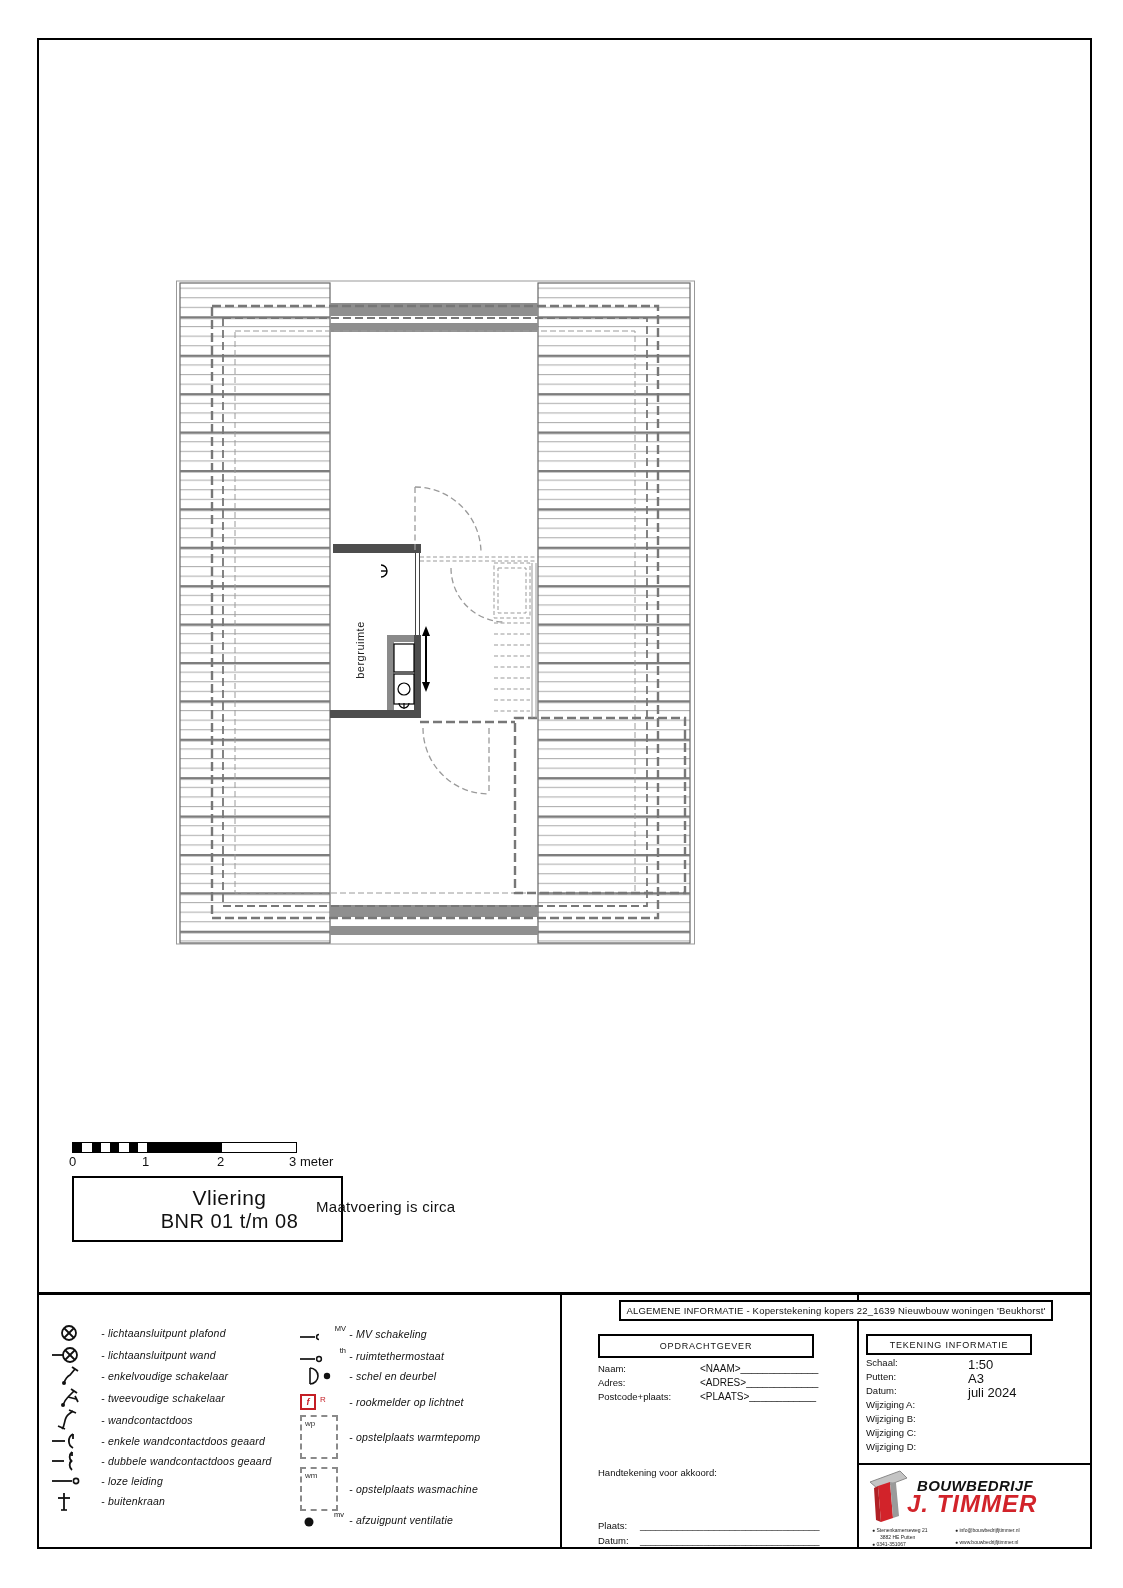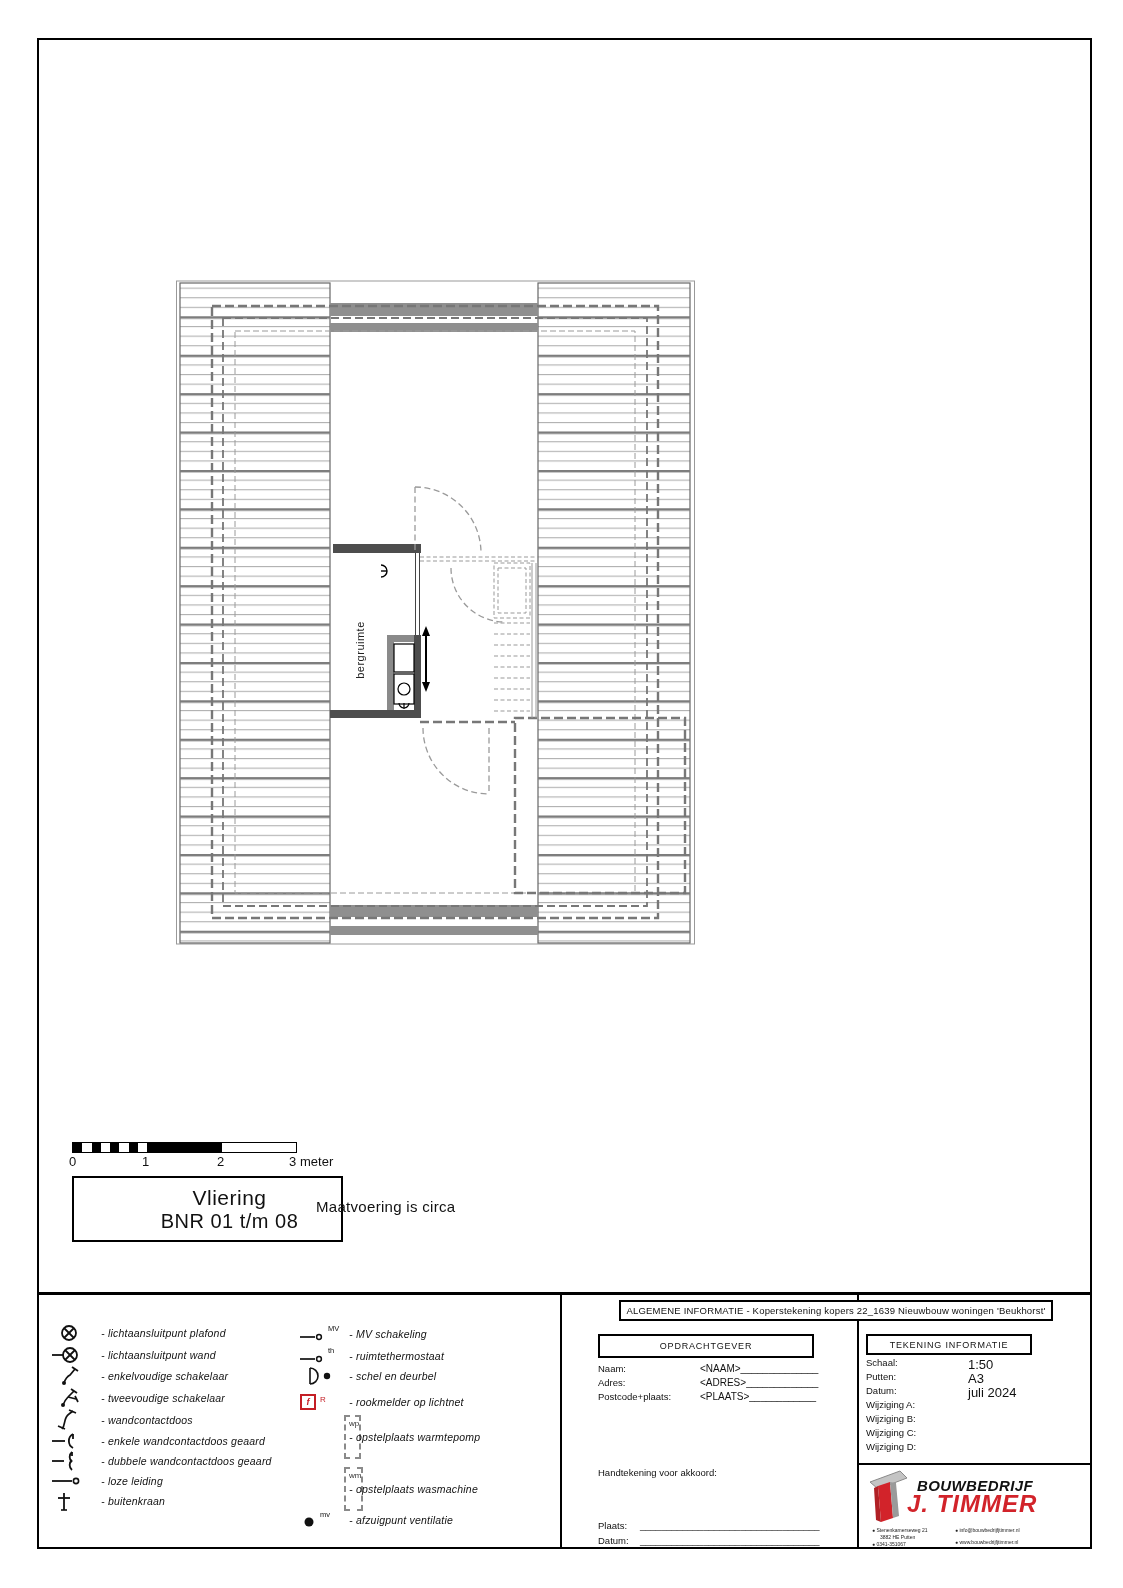--- a/index.html
+++ b/index.html
@@ -27,23 +27,23 @@
             justify-content:center;font-size:10.5px;letter-spacing:.8px;white-space:pre;}
   #legend-hdr{left:72px;top:1297px;width:443px;height:19px;}
   #alg-hdr{left:592px;top:1300px;width:430px;height:17px;font-size:9.5px;letter-spacing:.2px;margin-left:27px;}
   #opd-hdr{left:598px;top:1334px;width:212px;height:20px;border-width:2.5px;font-size:9px;}
   #tek-hdr{left:866px;top:1334px;width:162px;height:17px;font-size:9px;}
   
   .lrow{position:absolute;height:20px;display:flex;align-items:center;font-size:10.5px;}
   .lrow .sym{width:46px;display:flex;align-items:center;justify-content:flex-start;flex:0 0 46px;}
   .lrow .dash{width:10px;text-align:center;flex:0 0 10px;}
   .lrow .lbl{letter-spacing:.2px;white-space:nowrap;font-style:italic;}
-  .sup{font-size:7.5px;position:relative;top:-6px;margin-left:2px;}
+  .sup{font-size:7.5px;position:relative;top:-6px;margin-left:16px;}
   .dashedbox{width:38px;height:44px;border:2px dashed #8a8a8a;box-sizing:border-box;
-             font-size:8px;color:#333;padding:2px 0 0 3px;margin-left:44px;}
+             font-size:8px;color:#333;padding:2px 0 0 3px;}
   .rookbox{width:12px;height:12px;border:2px solid #c41e25;color:#c41e25;font-size:9px;
            font-style:italic;font-weight:bold;display:flex;align-items:center;justify-content:center;}
   .rookR{color:#c41e25;font-size:8px;margin-left:4px;position:relative;top:-3px;}
   
   .fld-label{left:598px;font-size:9.5px;}
   .fld-value{left:700px;font-size:10px;white-space:pre;}
   .tek-label{left:866px;font-size:9.5px;}
   .tek-value{left:968px;font-size:13px;}
   
   #co-name1{left:917px;top:1477px;font-size:15px;font-weight:bold;font-style:italic;letter-spacing:.4px;}

